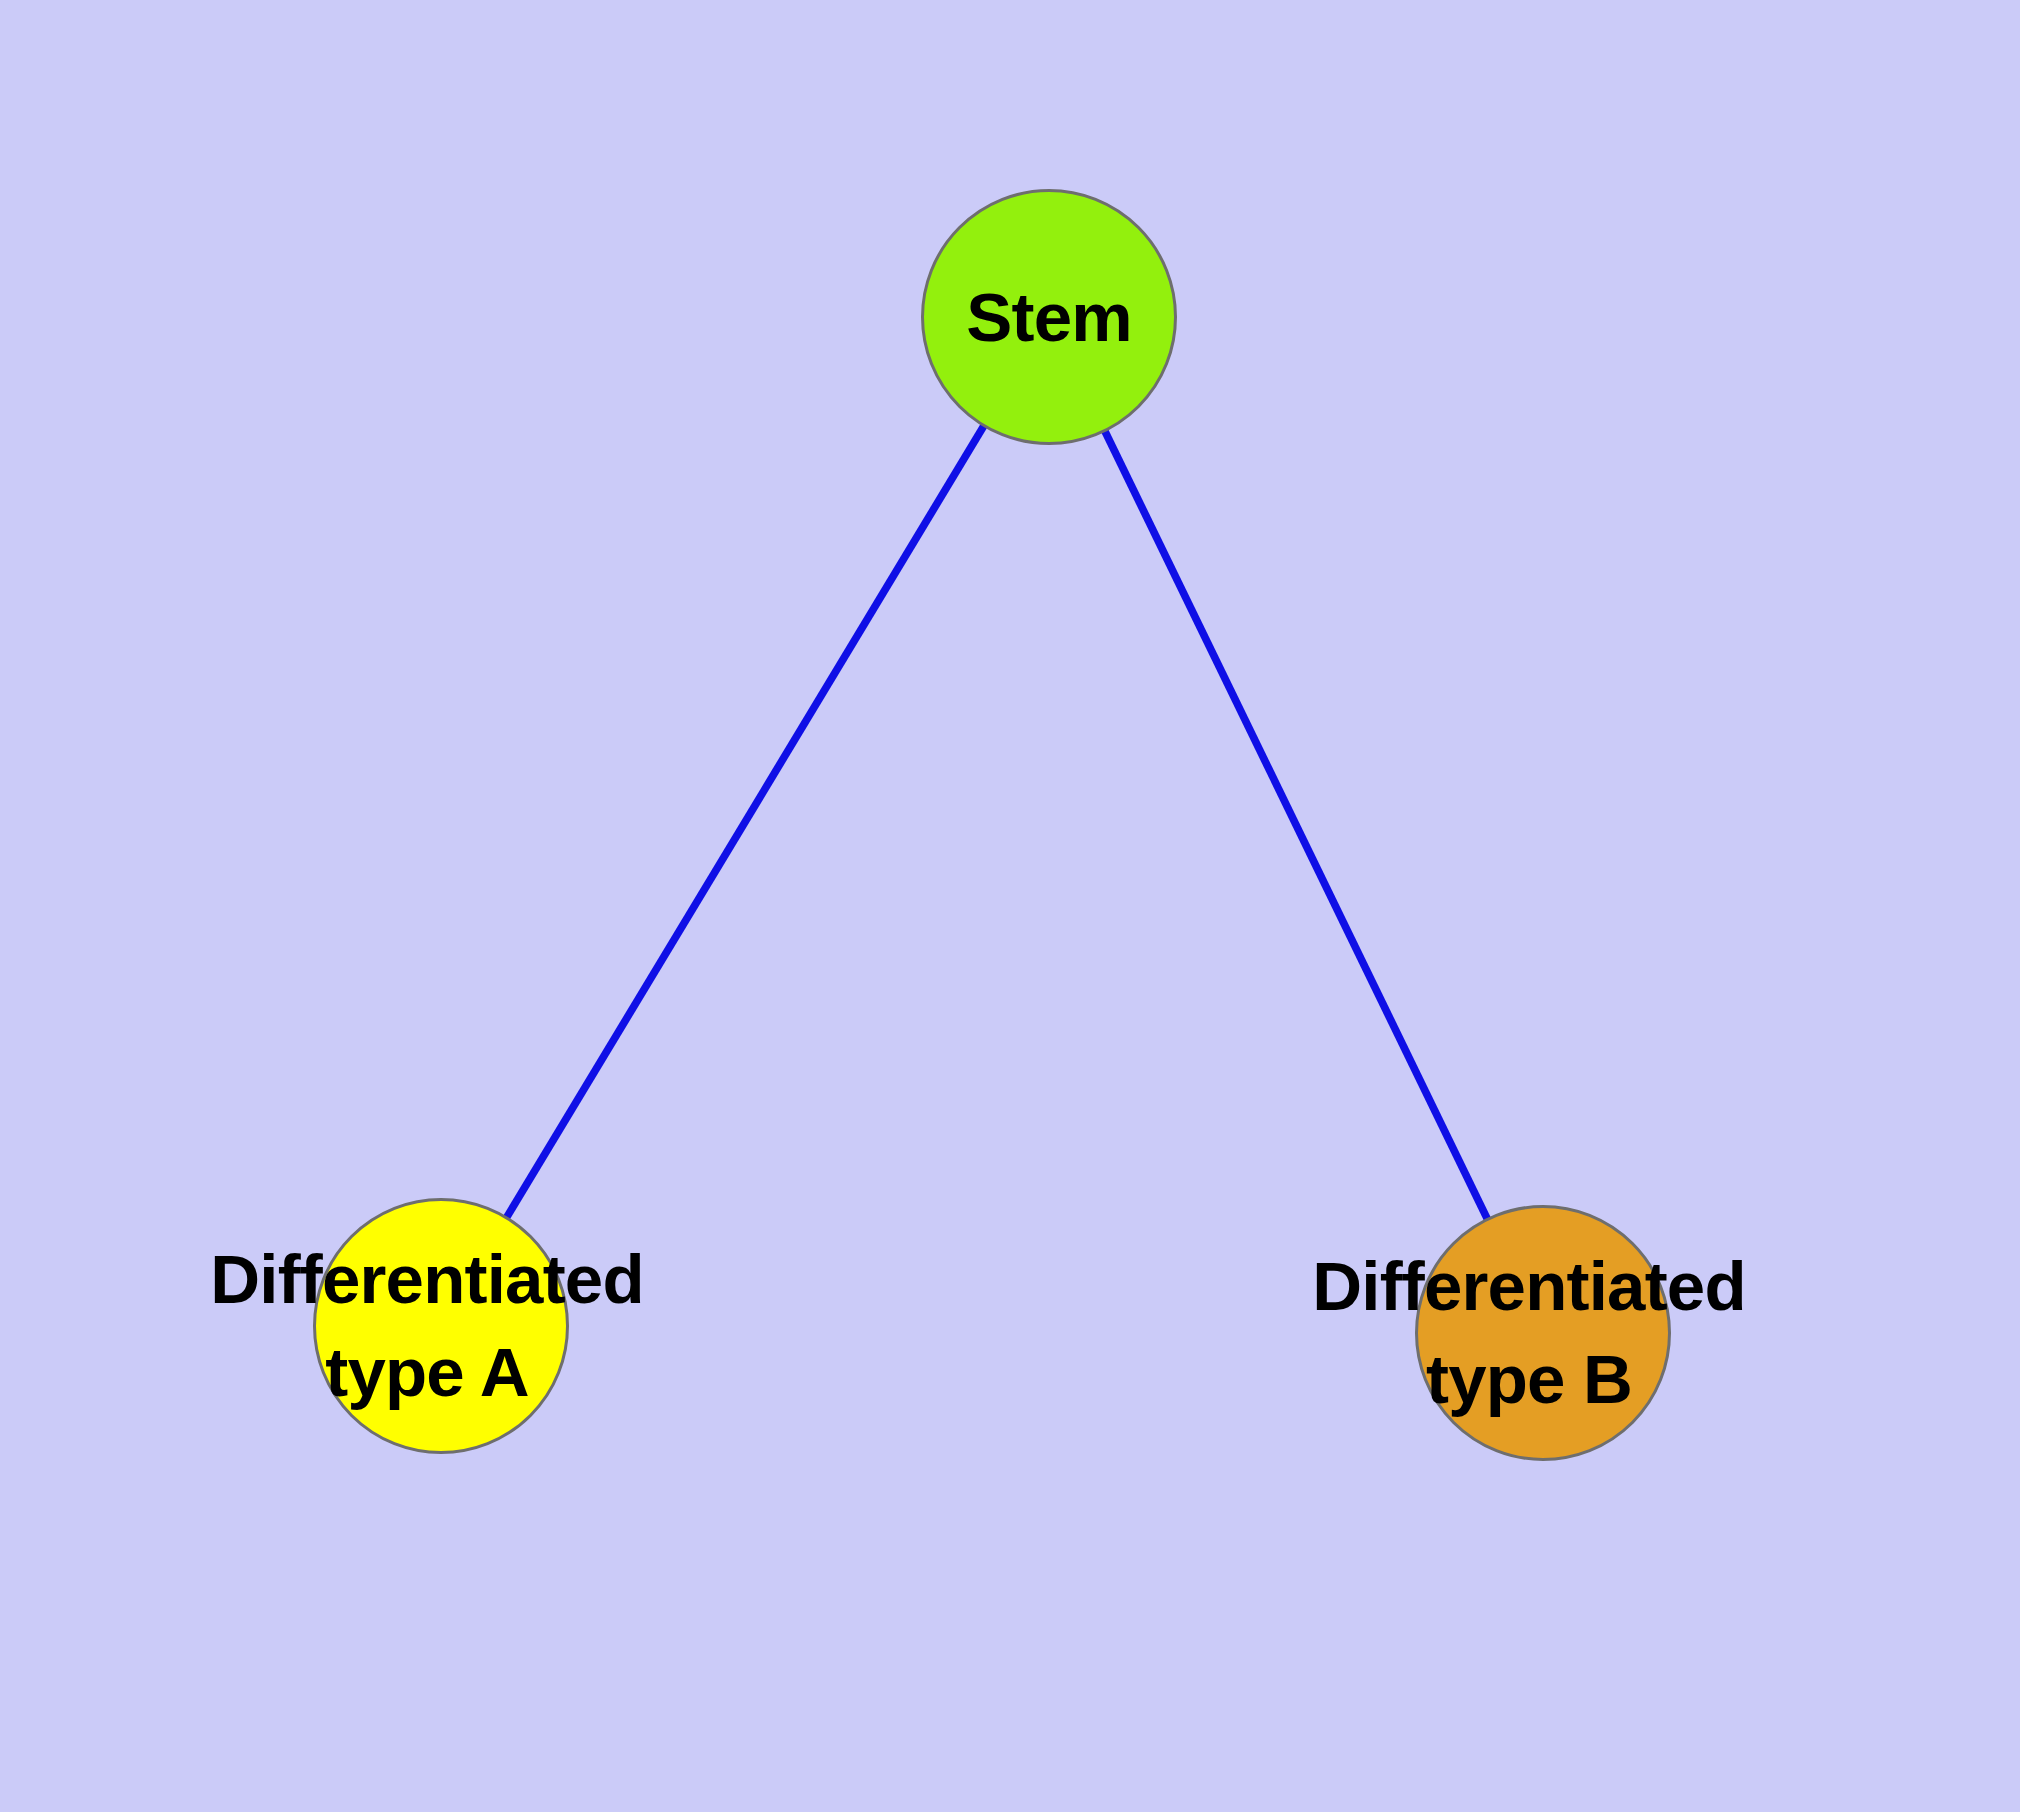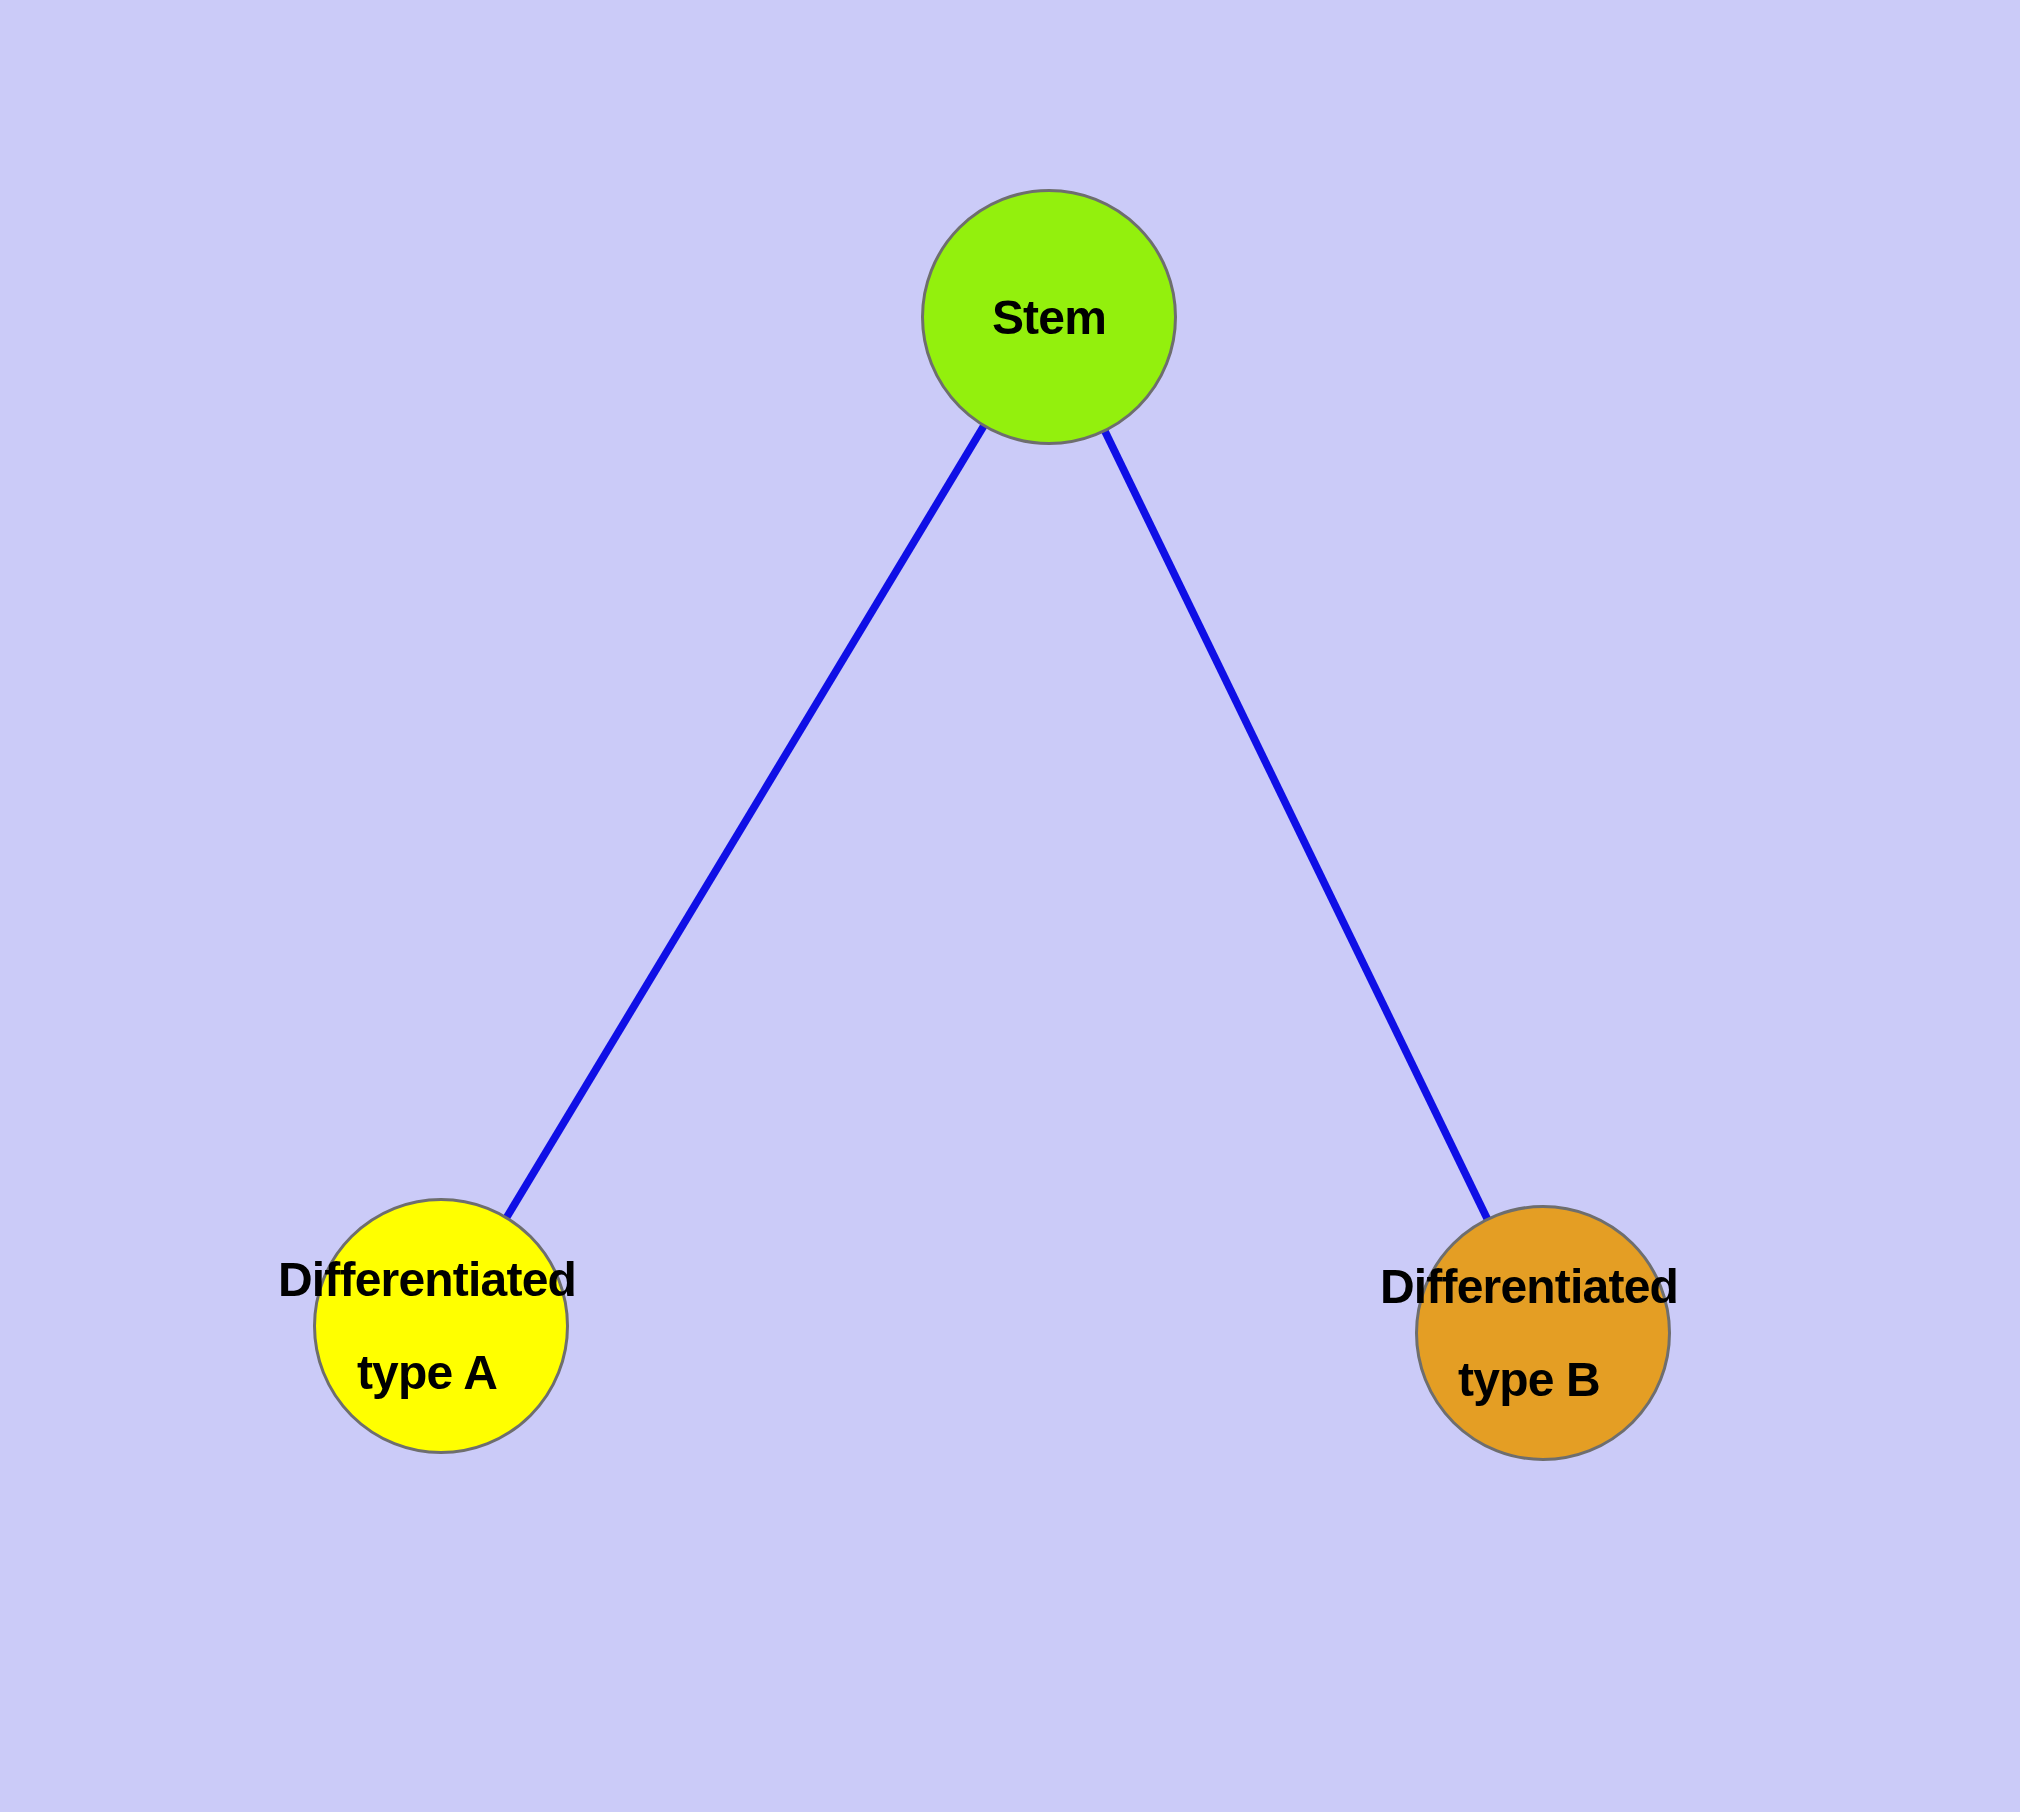--- a/index.html
+++ b/index.html
@@ -29,21 +29,21 @@
     border-radius: 50%;
   }
   #node-stem   { left: 921px; top: 189px;  }
   #node-type-a { left: 313px;  top: 1198px; }
   #node-type-b { left: 1415px; top: 1205px; }
   .node-label {
     position: absolute;
     transform: translate(-50%, -50%);
     text-align: center;
     font-weight: bold;
-    font-size: 48px;
+    font-size: 69px;
     line-height: 93px;
     letter-spacing: -0.8px;
     white-space: pre-line;
     color: #000000;
   }
   #label-stem   { left: 1049px; top: 317px;  }
   #label-type-a { left: 427px;  top: 1326px; }
   #label-type-b { left: 1529px; top: 1333px; }
 </style>
 </head>

